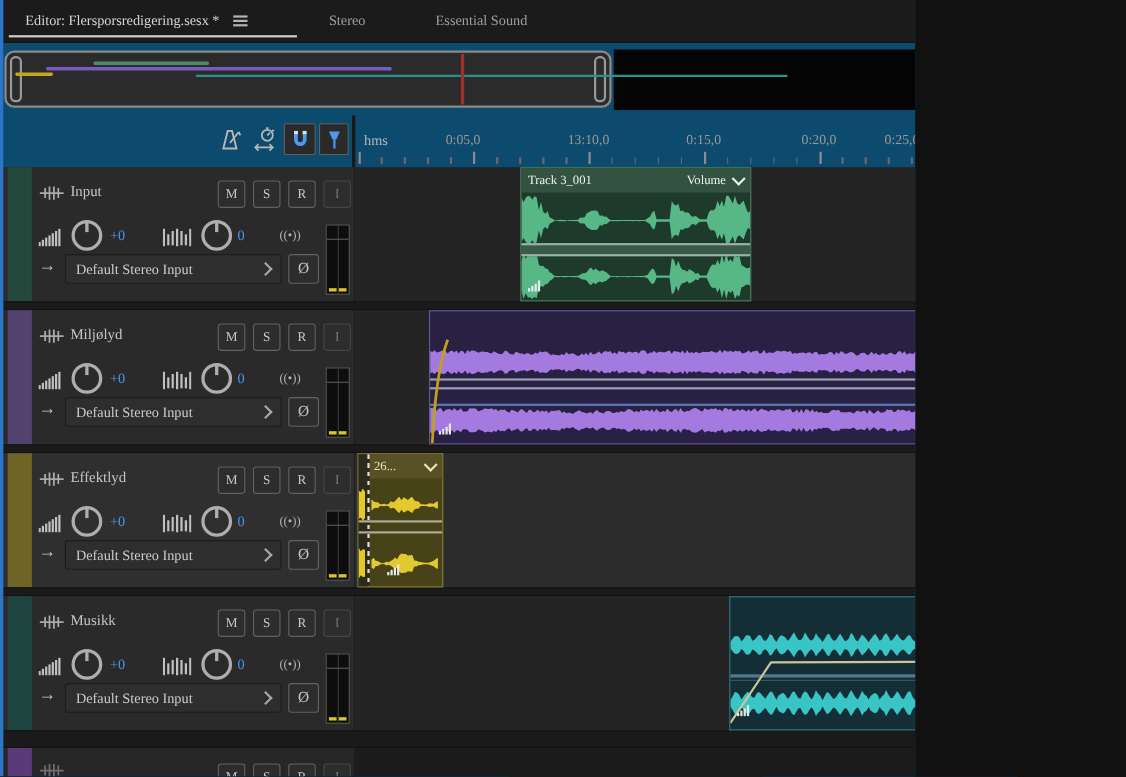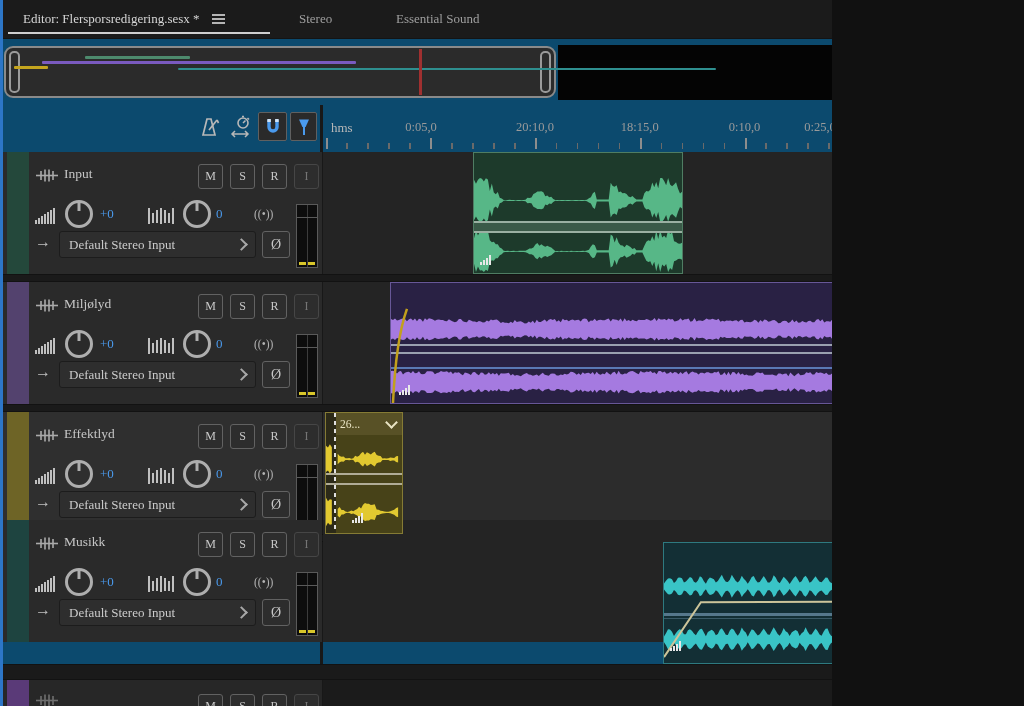--- a/index.html
+++ b/index.html
@@ -151,23 +151,23 @@
   <div class="icnbox" style="left:290px;top:112px;width:27px;">
     <svg width="14" height="18" viewBox="0 0 14 18">
       <path d="M2 1.5 L12 1.5 L8.6 9 L5.4 9 Z" fill="#4a9aed"></path>
       <rect x="6" y="9" width="2" height="8" fill="#4a9aed"></rect>
     </svg>
   </div>
 
   <span class="hms">hms</span>
   <div id="ruler">
       <div class="rlabel" style="left: 96px;">0:05,0</div>
-      <div class="rlabel" style="left: 210px;">20:10,0</div>
-      <div class="rlabel" style="left: 314.75px;">18:15,0</div>
-      <div class="rlabel" style="left: 419.5px;">0:10,0</div>
+      <div class="rlabel" style="left: 210px;">13:10,0</div>
+      <div class="rlabel" style="left: 314.75px;">0:15,0</div>
+      <div class="rlabel" style="left: 419.5px;">0:20,0</div>
       <div class="rlabel" style="left: 495px;">0:25,0</div>
       <div class="rlabel" style="left: 629px;">0:05,0</div>
       <div class="rtick" style="left: 0.5px; width: 2px; height: 11px; background: rgb(141, 141, 141);"></div>
       <div class="rtick" style="left: 21.45px; width: 1.5px; height: 6px; background: rgb(106, 106, 106);"></div>
       <div class="rtick" style="left: 42.4px; width: 1.5px; height: 6px; background: rgb(106, 106, 106);"></div>
       <div class="rtick" style="left: 63.35px; width: 1.5px; height: 6px; background: rgb(106, 106, 106);"></div>
       <div class="rtick" style="left: 84.3px; width: 1.5px; height: 6px; background: rgb(106, 106, 106);"></div>
       <div class="rtick" style="left: 105.25px; width: 2px; height: 11px; background: rgb(141, 141, 141);"></div>
       <div class="rtick" style="left: 126.2px; width: 1.5px; height: 6px; background: rgb(106, 106, 106);"></div>
       <div class="rtick" style="left: 147.15px; width: 1.5px; height: 6px; background: rgb(106, 106, 106);"></div>
@@ -367,21 +367,21 @@
       <span class="inarrow">→</span>
       <div class="indrop">
         <span>Default Stereo Input</span>
           <span class="chevr"></span>
       </div>
       <button class="sq phase">Ø</button>
     </div>
   </div>
   <div class="divider" style="top:534px;height:8px;"></div>
 
-  <div class="trow" style="top:520px;">
+  <div class="trow" style="top:542px;">
     <div class="tlane"></div>
     <div class="thead">
       <div class="strip" style="background: rgb(30, 68, 64);"></div>
       <svg class="ticon" width="22" height="13" viewBox="0 0 22 13">
         <path d="M0 6.5 h22" stroke="#aaa" stroke-width="1.6"></path>
           <path d="M5 2 v9 M9 0.5 v12 M13 0.5 v12 M17 2 v9" stroke="#aaa" stroke-width="1.6"></path>
       </svg>
       <span class="tname">Musikk</span>
       <div class="msri">
         <button class="sq">M</button>
@@ -443,20 +443,27 @@
       <div class="msri" style="top:14px;">
         <button class="sq">M</button>
         <button class="sq">S</button>
         <button class="sq">R</button>
         <button class="sq dim">I</button>
       </div>
     </div>
   </div>
 
   <div class="clip" id="clip1">
+    <div class="cliphead">
+      <span>Track 3_001</span>
+      <span class="clipenv">
+        <span>Volume</span>
+          <span class="chevd"></span>
+      </span>
+    </div>
     <div class="clipbody">
       <svg class="wave" id="wave1" preserveAspectRatio="none" viewBox="0 0 210 100">
           <path d="M0.0,4.9L2.0,8.9L4.0,4.9L6.0,3.0L8.0,3.7L10.0,6.7L12.0,3.4L14.0,4.7L16.0,16.2L18.0,8.7L20.0,17.8L22.0,19.6L24.0,17.4L26.0,23.2L28.0,23.9L30.0,25.6L32.0,25.7L34.0,25.4L36.0,25.3L38.0,25.4L40.0,25.4L42.0,25.7L44.0,25.5L46.0,25.5L48.0,25.6L50.0,25.4L52.0,25.3L54.0,23.1L56.0,23.4L58.0,23.0L60.0,19.3L62.0,18.3L64.0,16.9L66.0,16.8L68.0,16.6L70.0,17.5L72.0,21.7L74.0,21.0L76.0,22.6L78.0,22.3L80.0,24.4L82.0,25.6L84.0,25.4L86.0,25.6L88.0,25.4L90.0,25.5L92.0,25.6L94.0,25.5L96.0,25.5L98.0,25.5L100.0,25.6L102.0,25.4L104.0,25.5L106.0,25.6L108.0,25.4L110.0,25.5L112.0,25.5L114.0,25.2L116.0,23.7L118.0,22.6L120.0,18.6L122.0,17.0L124.0,24.9L126.0,24.9L128.0,24.9L130.0,24.9L132.0,24.9L134.0,24.9L136.0,24.9L138.0,7.8L140.0,11.2L142.0,12.0L144.0,10.4L146.0,17.5L148.0,16.8L150.0,18.6L152.0,18.4L154.0,19.3L156.0,22.0L158.0,22.6L160.0,21.5L162.0,23.5L164.0,24.9L166.0,24.9L168.0,24.9L170.0,24.9L172.0,18.6L174.0,16.3L176.0,16.8L178.0,15.1L180.0,7.6L182.0,12.5L184.0,7.2L186.0,13.5L188.0,3.0L190.0,3.0L192.0,6.2L194.0,10.5L196.0,3.0L198.0,9.7L200.0,11.5L202.0,9.6L204.0,7.5L206.0,14.0L208.0,18.9L210.0,17.2L210.0,34.3L208.0,32.7L206.0,37.4L204.0,43.5L202.0,41.5L200.0,39.7L198.0,41.5L196.0,47.8L194.0,40.7L192.0,44.8L190.0,47.8L188.0,47.8L186.0,37.8L184.0,43.8L182.0,38.8L180.0,43.4L178.0,36.3L176.0,34.7L174.0,35.3L172.0,33.0L170.0,27.1L168.0,27.1L166.0,27.1L164.0,27.1L162.0,28.4L160.0,30.3L158.0,29.2L156.0,29.8L154.0,32.4L152.0,33.2L150.0,33.1L148.0,34.7L146.0,34.1L144.0,40.8L142.0,39.3L140.0,40.1L138.0,43.3L136.0,27.1L134.0,27.1L132.0,27.1L130.0,27.1L128.0,27.1L126.0,27.1L124.0,27.1L122.0,34.6L120.0,33.1L118.0,29.2L116.0,28.1L114.0,26.7L112.0,26.4L110.0,26.5L108.0,26.6L106.0,26.4L104.0,26.5L102.0,26.6L100.0,26.4L98.0,26.4L96.0,26.5L94.0,26.5L92.0,26.4L90.0,26.5L88.0,26.6L86.0,26.4L84.0,26.6L82.0,26.4L80.0,27.5L78.0,29.5L76.0,29.2L74.0,30.8L72.0,30.1L70.0,34.1L68.0,34.9L66.0,34.8L64.0,34.6L62.0,33.4L60.0,32.3L58.0,28.9L56.0,28.5L54.0,28.7L52.0,26.7L50.0,26.6L48.0,26.4L46.0,26.5L44.0,26.5L42.0,26.3L40.0,26.6L38.0,26.6L36.0,26.6L34.0,26.5L32.0,26.3L30.0,26.4L28.0,28.0L26.0,28.7L24.0,34.2L22.0,32.1L20.0,33.8L18.0,42.4L16.0,35.3L14.0,46.2L12.0,47.5L10.0,44.3L8.0,47.2L6.0,47.8L4.0,46.0L2.0,42.3L0.0,46.1ZM0.0,64.8L2.0,56.0L4.0,61.8L6.0,57.5L8.0,57.8L10.0,56.0L12.0,58.3L14.0,56.9L16.0,66.7L18.0,68.5L20.0,68.0L22.0,70.6L24.0,70.7L26.0,73.9L28.0,75.0L30.0,77.2L32.0,77.5L34.0,77.4L36.0,77.6L38.0,77.5L40.0,77.4L42.0,77.5L44.0,77.6L46.0,77.4L48.0,77.4L50.0,77.4L52.0,77.2L54.0,76.2L56.0,75.0L58.0,75.0L60.0,74.0L62.0,71.0L64.0,69.5L66.0,72.3L68.0,70.6L70.0,72.2L72.0,73.2L74.0,72.1L76.0,73.1L78.0,73.9L80.0,75.8L82.0,77.6L84.0,77.5L86.0,77.7L88.0,77.4L90.0,77.6L92.0,77.6L94.0,77.5L96.0,77.7L98.0,77.4L100.0,77.6L102.0,77.6L104.0,77.5L106.0,77.5L108.0,77.5L110.0,77.4L112.0,77.5L114.0,77.1L116.0,76.2L118.0,73.0L120.0,70.6L122.0,71.7L124.0,76.9L126.0,76.9L128.0,76.9L130.0,76.9L132.0,76.9L134.0,76.9L136.0,76.9L138.0,60.8L140.0,62.3L142.0,68.9L144.0,63.4L146.0,69.2L148.0,71.8L150.0,71.9L152.0,73.6L154.0,71.2L156.0,72.2L158.0,73.5L160.0,75.5L162.0,74.4L164.0,76.9L166.0,76.9L168.0,76.9L170.0,76.9L172.0,72.2L174.0,68.1L176.0,66.5L178.0,67.4L180.0,62.4L182.0,67.0L184.0,56.7L186.0,65.4L188.0,56.0L190.0,63.9L192.0,61.9L194.0,64.4L196.0,56.0L198.0,60.3L200.0,58.1L202.0,67.6L204.0,68.3L206.0,70.0L208.0,70.2L210.0,69.1L210.0,86.4L208.0,85.4L206.0,85.6L204.0,87.3L202.0,87.9L200.0,96.9L198.0,94.8L196.0,98.9L194.0,90.9L192.0,93.3L190.0,91.4L188.0,98.9L186.0,90.0L184.0,98.2L182.0,88.5L180.0,92.8L178.0,88.1L176.0,88.9L174.0,87.4L172.0,83.5L170.0,79.0L168.0,79.0L166.0,79.0L164.0,79.0L162.0,81.4L160.0,80.4L158.0,82.3L156.0,83.5L154.0,84.4L152.0,82.2L150.0,83.8L148.0,83.9L146.0,86.3L144.0,91.9L142.0,86.6L140.0,92.9L138.0,94.3L136.0,79.0L134.0,79.0L132.0,79.0L130.0,79.0L128.0,79.0L126.0,79.0L124.0,79.0L122.0,84.0L120.0,85.0L118.0,82.8L116.0,79.7L114.0,78.9L112.0,78.4L110.0,78.6L108.0,78.5L106.0,78.4L104.0,78.5L102.0,78.4L100.0,78.4L98.0,78.6L96.0,78.3L94.0,78.5L92.0,78.4L90.0,78.4L88.0,78.6L86.0,78.3L84.0,78.5L82.0,78.4L80.0,80.1L78.0,81.9L76.0,82.6L74.0,83.6L72.0,82.6L70.0,83.5L68.0,85.1L66.0,83.4L64.0,86.0L62.0,84.7L60.0,81.8L58.0,80.8L56.0,80.8L54.0,79.7L52.0,78.7L50.0,78.6L48.0,78.6L46.0,78.5L44.0,78.4L42.0,78.4L40.0,78.6L38.0,78.5L36.0,78.4L34.0,78.6L32.0,78.5L30.0,78.7L28.0,80.9L26.0,81.9L24.0,84.9L22.0,85.0L20.0,87.5L18.0,87.0L16.0,88.7L14.0,98.0L12.0,96.7L10.0,98.9L8.0,97.2L6.0,97.5L4.0,93.4L2.0,98.9L0.0,90.6Z" fill="#57b787"></path>
         </svg>
       <div class="cband" style="top:46px;height:8px;background:#3a5a48;border-top:2px solid #9ab0a2;border-bottom:2px solid #9ab0a2;"></div>
       <div class="dbicon" style="left:6px;bottom:8px;height:10px;">
           <i style="height:3px;"></i>
           <i style="height:5px;"></i>
           <i style="height:7px;"></i>
           <i style="height:10px;"></i>

